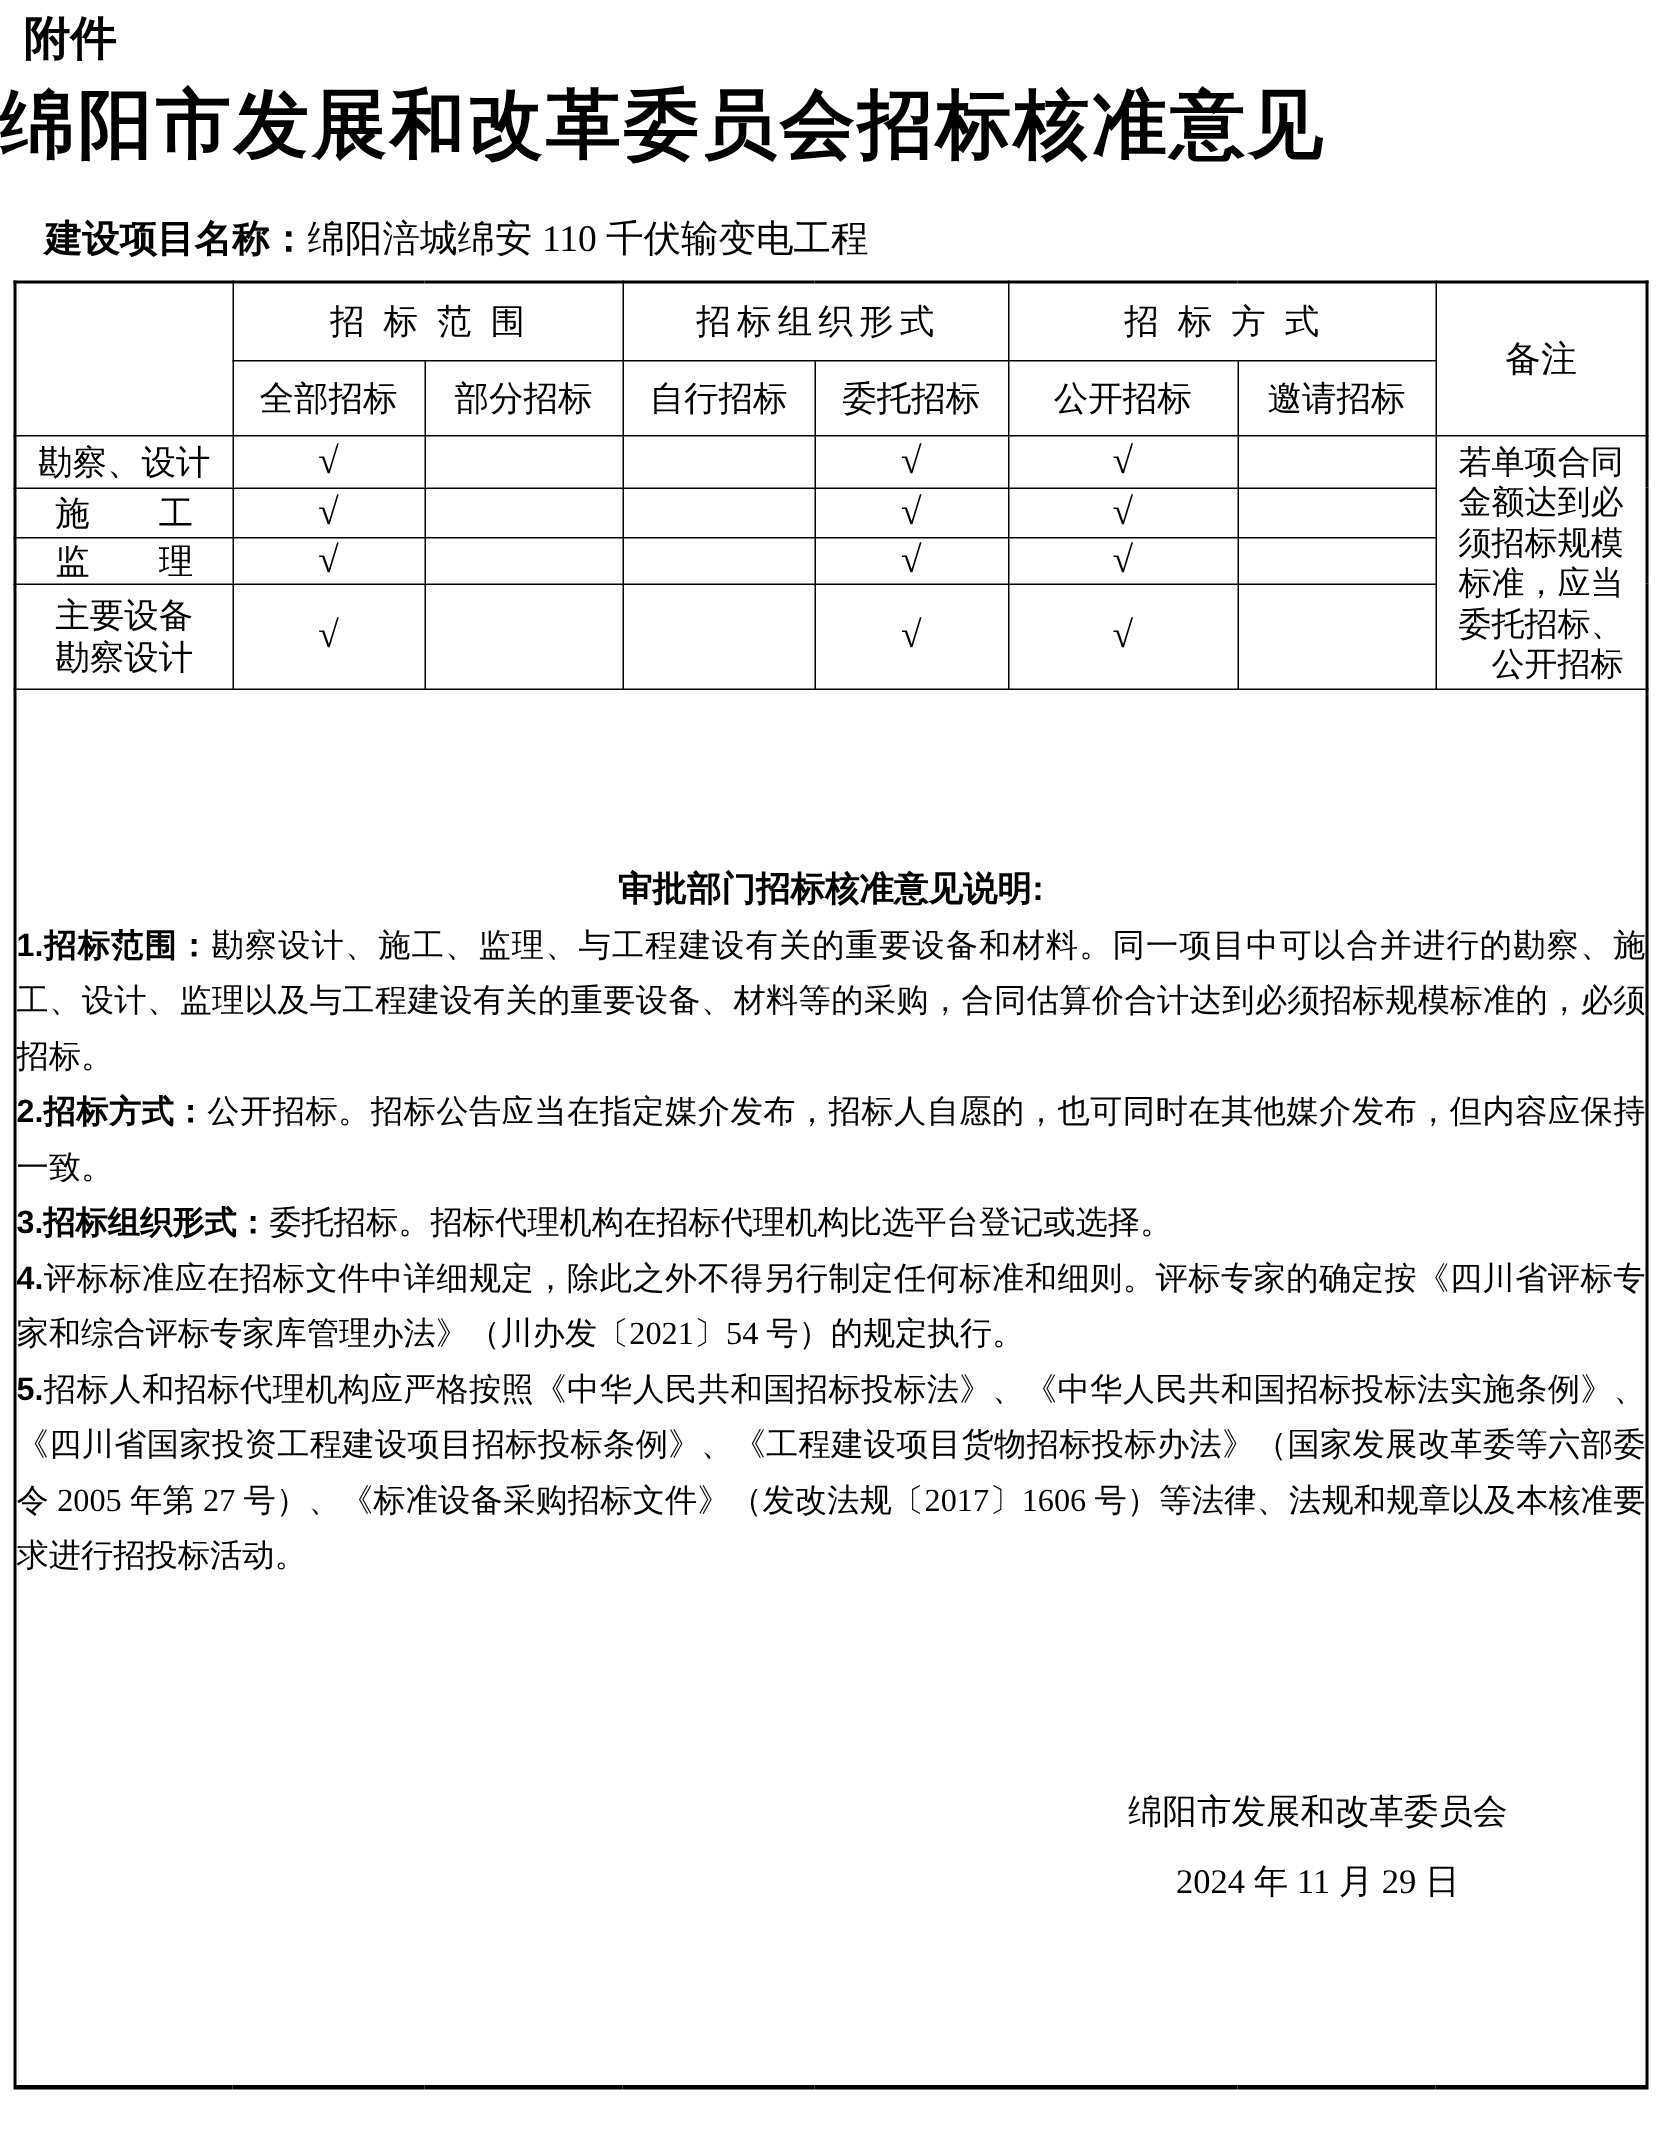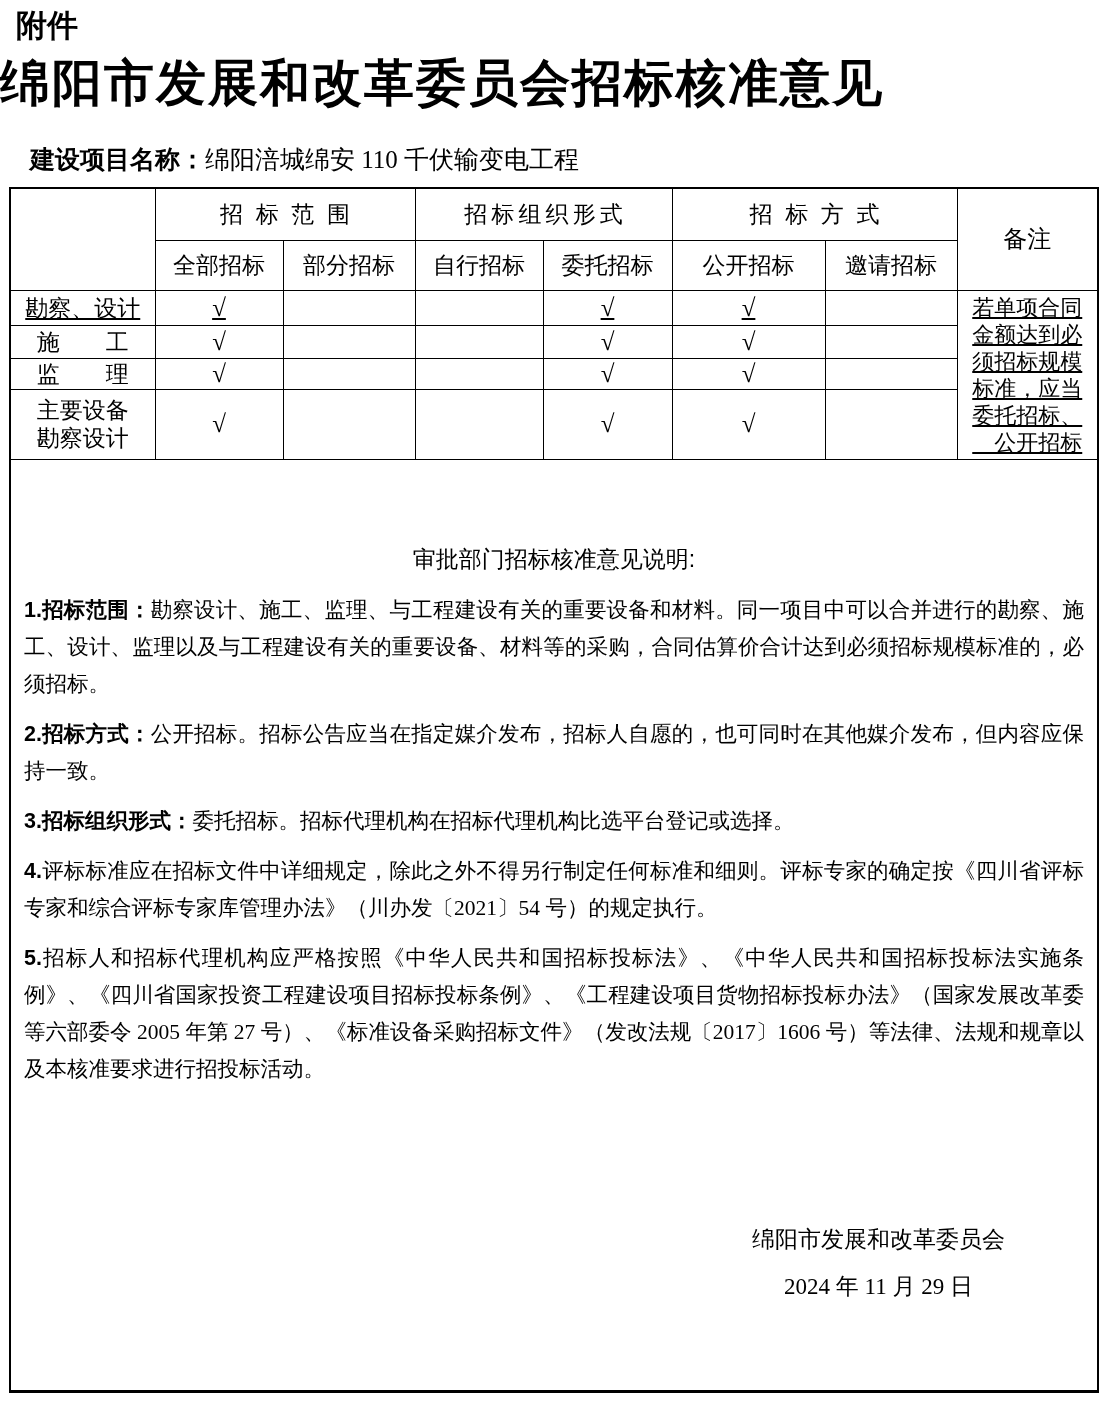--- a/index.html
+++ b/index.html
@@ -17,36 +17,36 @@
   .project-line .lbl{font-family:"Liberation Sans","DejaVu Sans",sans-serif;font-weight:bold;}
   .project-line .val{font-family:"Liberation Serif","DejaVu Serif",serif;margin-top:32px;}
 
   table.approval{border-collapse:collapse;table-layout:fixed;width:1088px;margin:0 auto;
                  border:2px solid #000;border-bottom-width:3px;}
   table.approval th,table.approval td{border:1px solid #000;text-align:center;
                  vertical-align:middle;padding:0;font-weight:normal;}
 
   tr.r-group{height:52px;}
   tr.r-sub{height:50px;}
-  tr.r1{height:35px;text-decoration:underline;} tr.r2{height:33px;} tr.r3{height:31px;} tr.r4{height:70px;}
+  tr.r1{height:35px;} tr.r2{height:33px;} tr.r3{height:31px;} tr.r4{height:70px;}
 
   .grp,.sub,.rowlbl,.remark-h{font-family:"Liberation Sans","DejaVu Sans",sans-serif;
                               font-weight:bold;font-size:23px;}
   .ls-wide{letter-spacing:0.55em;text-indent:0.55em;}
   .ls-mid{letter-spacing:0.18em;text-indent:0.18em;margin-left:19px;}
   .remark-h{font-size:24px;}
   .rowlbl{white-space:pre-line;line-height:28px;}
   .chk{font-size:25px;font-family:"Liberation Serif","DejaVu Serif",serif;}
   .remark-b{font-size:22px;line-height:27px;white-space:pre-line;text-align:left;
             vertical-align:middle;padding:4px 4px 4px 14px;}
 
   td.notes-cell{height:930px;vertical-align:top;text-align:left;padding:8px 16px 0 16px;}
   .notes-heading{font-family:"Liberation Sans","DejaVu Sans",sans-serif;
-                 font-weight:normal;font-size:23px;line-height:40px;margin:0;}
-  p.note{font-size:21.5px;line-height:37px;margin:13px;text-align:justify;
+                 font-weight:bold;font-size:23px;line-height:40px;margin:0;}
+  p.note{font-size:21.5px;line-height:37px;margin:0;text-align:justify;
          text-justify:inter-ideograph;}
   p.note b{font-family:"Liberation Sans","DejaVu Sans",sans-serif;font-weight:bold;}
 
   .sig-block{margin:128px 92px 0 auto;width:max-content;text-align:center;
              font-size:23px;line-height:47px;}
 </style>
 </head>
 <body>
 
 <div class="attachment">附件</div>

